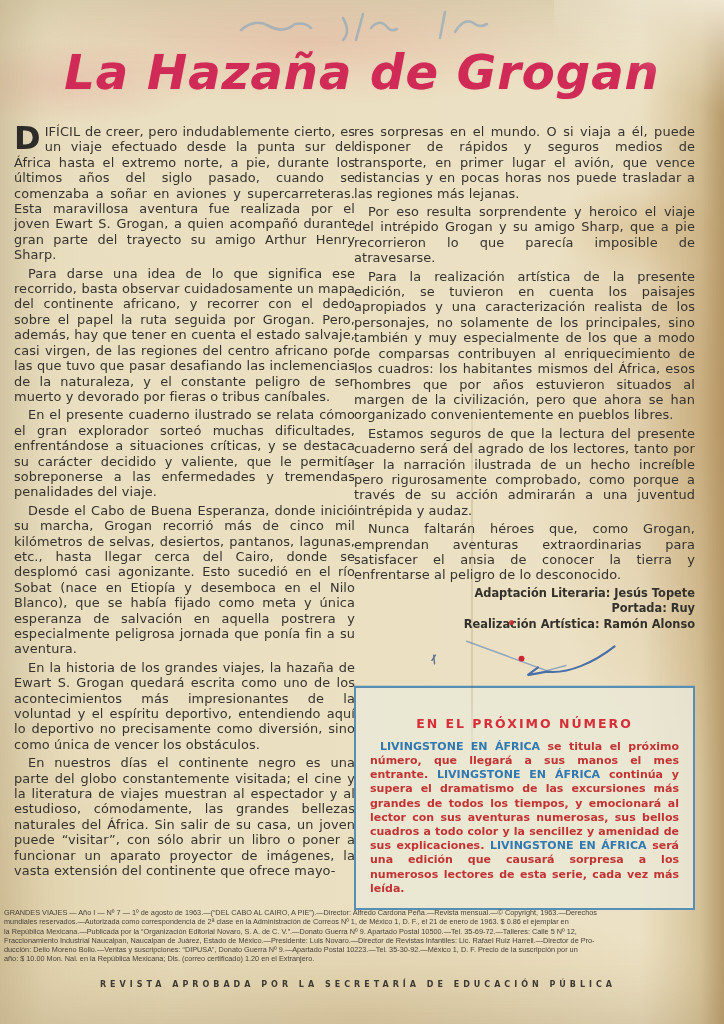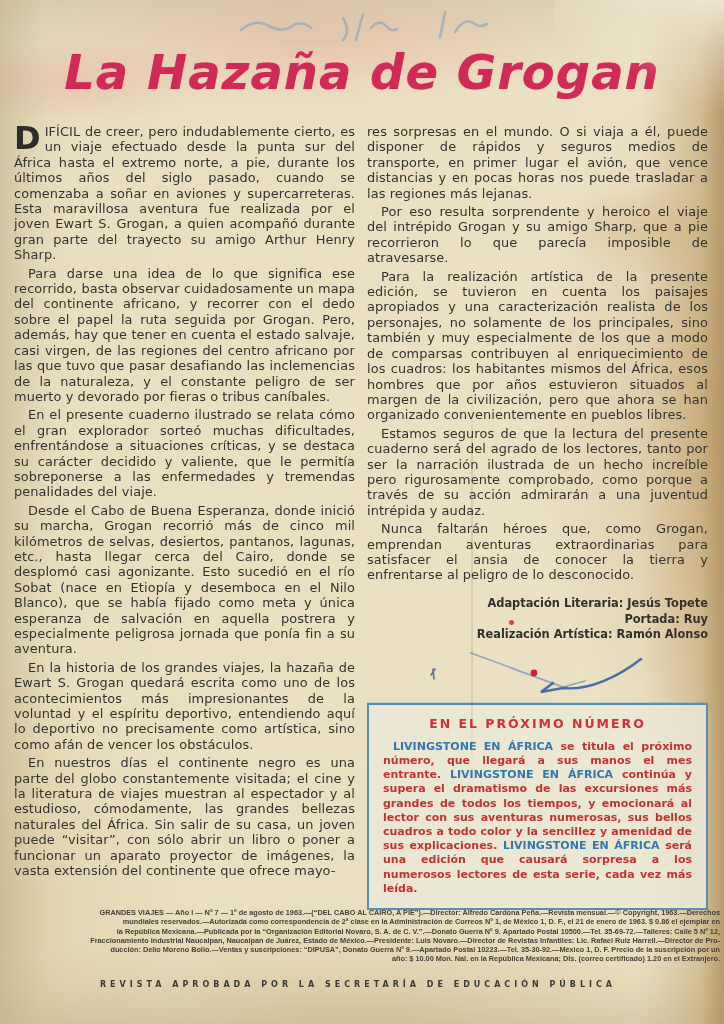--- a/index.html
+++ b/index.html
@@ -24,48 +24,48 @@
   }
   .crease{position:absolute;left:471px;top:380px;width:2px;height:390px;
     background:linear-gradient(to bottom,transparent,rgba(110,88,48,.15) 18%,rgba(110,88,48,.15) 82%,transparent);}
   .title{
     position:absolute;top:44px;left:0;right:0;text-align:center;
     font-size:48px;font-weight:800;font-style:italic;color:#d02a56;
     letter-spacing:1px;text-shadow:0 0 1px rgba(208,42,86,.45);
   }
   .col{position:absolute;top:124px;width:341px;height:786px;overflow:hidden;}
   .col-left{left:14px;}
-  .col-right{left:367px;display:flex;flex-direction:column;}
+  .col-right{left:354px;display:flex;flex-direction:column;}
   .col p{
     margin:0 0 3px 0;text-align:justify;
     font-size:12.9px;line-height:15.4px;letter-spacing:.1px;
     color:#35332e;
   }
   .col p.indent{text-indent:14px;}
   .dropcap{
     float:left;font-size:32px;line-height:27px;font-weight:bold;
     padding:1px 4px 0 0;color:#2e2c28;
   }
   .credits{margin-top:auto;text-align:right;font-weight:bold;
     font-size:11.4px;line-height:15.5px;color:#33312c;}
   .sep-dot{position:absolute;left:509px;top:620px;width:5px;height:5px;border-radius:50%;
     background:#cc2a33;opacity:.85;}
   .scribble{display:block;margin:4px auto 6px auto;}
   .next-box{
     border:2px solid #578fb4;background:rgba(234,231,214,.85);
-    padding:11px 14px 12px 14px;box-shadow:0 0 0 1px rgba(87,143,180,.25);
+    padding:28px 14px 12px 14px;box-shadow:0 0 0 1px rgba(87,143,180,.25);
   }
   .box-header{text-align:center;font-weight:bold;font-size:12.5px;letter-spacing:2px;
     color:#d62f3a;margin-bottom:9px;}
   .box-body{font-size:11px;line-height:14.2px;font-weight:bold;text-align:justify;
     color:#c23434;text-indent:10px;}
   .seg-blue{color:#3178b0;}
   .seg-red{color:#c23434;}
-  .colophon{position:absolute;left:4px;right:4px;top:908px;text-align:right;
-    font-family:"Liberation Sans",sans-serif;font-size:7.3px;line-height:9.3px;color:#46423a;font-weight:bold;}
+  .colophon{position:absolute;left:4px;right:4px;top:908px;text-align:left;
+    font-family:"Liberation Sans",sans-serif;font-size:7.3px;line-height:9.3px;color:#46423a;}
   .colophon div{white-space:nowrap;overflow:hidden;}
   .approval{position:absolute;left:0;right:8px;top:980px;text-align:center;
     font-size:8px;font-weight:bold;letter-spacing:4px;color:#3d3a33;white-space:nowrap;}
   .handwriting{position:absolute;top:6px;left:235px;opacity:.5;}
 </style>
 </head>
 <body>
 
 <div class="page">
 
@@ -80,21 +80,21 @@
     </g>
   </svg>
 
   <div class="title">La Hazaña de Grogan</div>
 
   <div class="col col-left">
       <p><span class="dropcap">D</span>IFÍCIL de creer, pero indudablemente cierto, es un viaje efectuado desde la punta sur del África hasta el extremo norte, a pie, durante los últimos años del siglo pasado, cuando se comenzaba a soñar en aviones y supercarreteras. Esta maravillosa aventura fue realizada por el joven Ewart S. Grogan, a quien acompañó durante gran parte del trayecto su amigo Arthur Henry Sharp.</p>
       <p class="indent">Para darse una idea de lo que significa ese recorrido, basta observar cuidadosamente un mapa del continente africano, y recorrer con el dedo sobre el papel la ruta seguida por Grogan. Pero, además, hay que tener en cuenta el estado salvaje, casi virgen, de las regiones del centro africano por las que tuvo que pasar desafiando las inclemencias de la naturaleza, y el constante peligro de ser muerto y devorado por fieras o tribus caníbales.</p>
       <p class="indent">En el presente cuaderno ilustrado se relata cómo el gran explorador sorteó muchas dificultades, enfrentándose a situaciones críticas, y se destaca su carácter decidido y valiente, que le permitía sobreponerse a las enfermedades y tremendas penalidades del viaje.</p>
       <p class="indent">Desde el Cabo de Buena Esperanza, donde inició su marcha, Grogan recorrió más de cinco mil kilómetros de selvas, desiertos, pantanos, lagunas, etc., hasta llegar cerca del Cairo, donde se desplomó casi agonizante. Esto sucedió en el río Sobat (nace en Etiopía y desemboca en el Nilo Blanco), que se había fijado como meta y única esperanza de salvación en aquella postrera y especialmente peligrosa jornada que ponía fin a su aventura.</p>
-      <p class="indent">En la historia de los grandes viajes, la hazaña de Ewart S. Grogan quedará escrita como uno de los acontecimientos más impresionantes de la voluntad y el espíritu deportivo, entendiendo aquí lo deportivo no precisamente como artística, sino como afán de vencer los obstáculos.</p>
+      <p class="indent">En la historia de los grandes viajes, la hazaña de Ewart S. Grogan quedará escrita como uno de los acontecimientos más impresionantes de la voluntad y el espíritu deportivo, entendiendo aquí lo deportivo no precisamente como diversión, sino como única de vencer los obstáculos.</p>
       <p class="indent">En nuestros días el continente negro es una parte del globo constantemente visitada; el cine y la literatura de viajes muestran al espectador y al estudioso, cómodamente, las grandes bellezas naturales del África. Sin salir de su casa, un joven puede “visitar”, con sólo abrir un libro o poner a funcionar un aparato proyector de imágenes, la vasta extensión del continente que ofrece mayo-</p>
     </div>
 
   <div class="col col-right">
 
     <p>res sorpresas en el mundo. O si viaja a él, puede disponer de rápidos y seguros medios de transporte, en primer lugar el avión, que vence distancias y en pocas horas nos puede trasladar a las regiones más lejanas.</p>
       <p class="indent">Por eso resulta sorprendente y heroico el viaje del intrépido Grogan y su amigo Sharp, que a pie recorrieron lo que parecía imposible de atravesarse.</p>
       <p class="indent">Para la realización artística de la presente edición, se tuvieron en cuenta los paisajes apropiados y una caracterización realista de los personajes, no solamente de los principales, sino también y muy especialmente de los que a modo de comparsas contribuyen al enriquecimiento de los cuadros: los habitantes mismos del África, esos hombres que por años estuvieron situados al margen de la civilización, pero que ahora se han organizado convenientemente en pueblos libres.</p>
       <p class="indent">Estamos seguros de que la lectura del presente cuaderno será del agrado de los lectores, tanto por ser la narración ilustrada de un hecho increíble pero rigurosamente comprobado, como porque a través de su acción admirarán a una juventud intrépida y audaz.</p>
       <p class="indent">Nunca faltarán héroes que, como Grogan, emprendan aventuras extraordinarias para satisfacer el ansia de conocer la tierra y enfrentarse al peligro de lo desconocido.</p>

